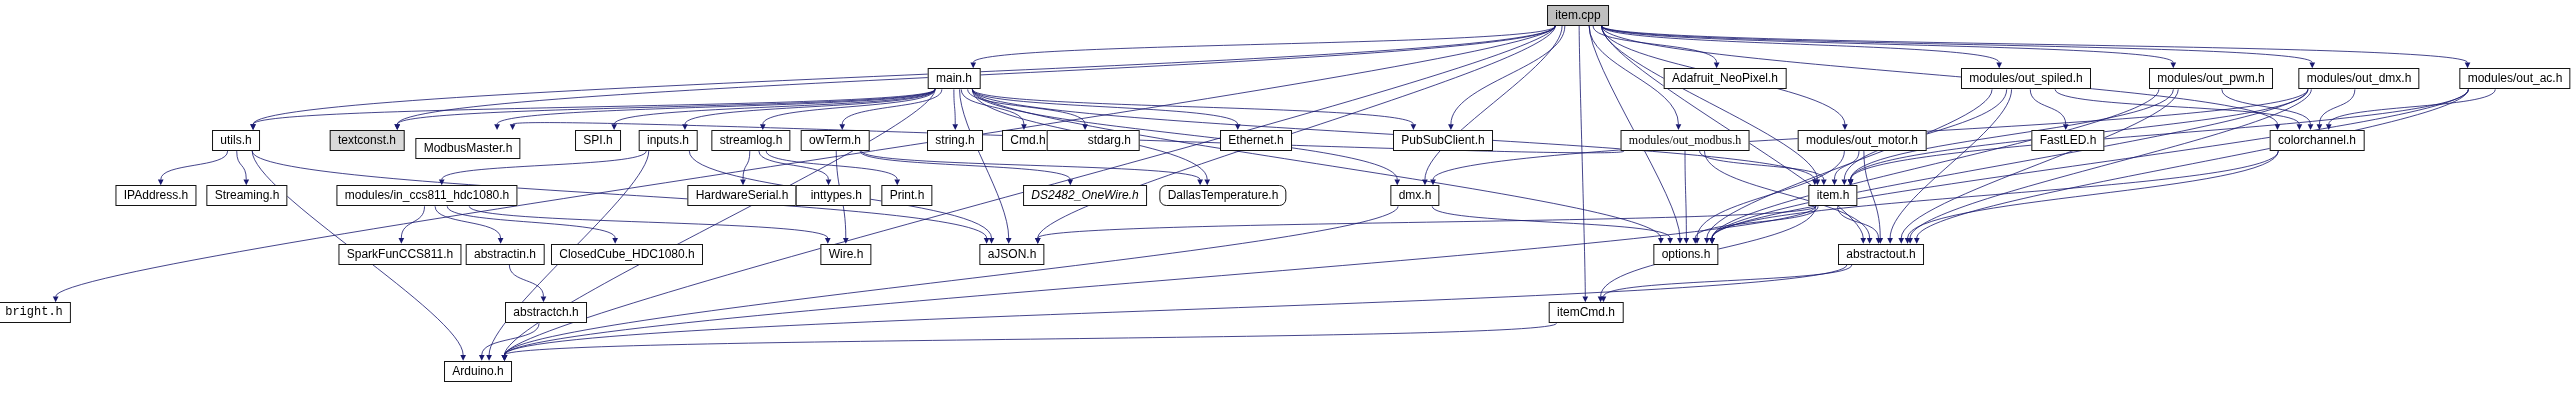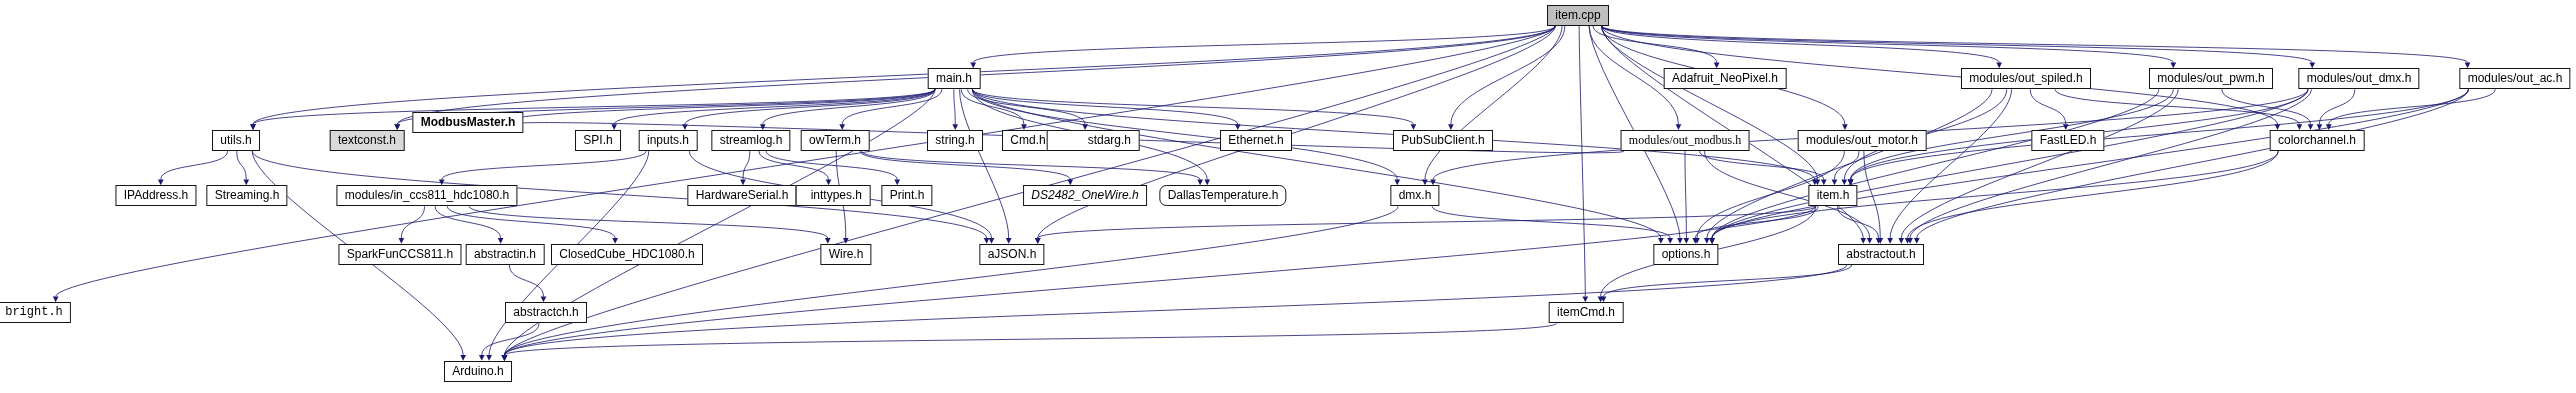--- a/index.html
+++ b/index.html
@@ -227,21 +227,21 @@
     </svg>
 <div class="node root" style="left: 1578px; top: 4.9px;">item.cpp</div>
     <div class="node" style="left: 954px; top: 68px;">main.h</div>
     <div class="node" style="left: 1725px; top: 68px;">Adafruit_NeoPixel.h</div>
     <div class="node" style="left: 2026px; top: 68px;">modules/out_spiled.h</div>
     <div class="node" style="left: 2211px; top: 68px;">modules/out_pwm.h</div>
     <div class="node" style="left: 2359px; top: 68px;">modules/out_dmx.h</div>
     <div class="node" style="left: 2515px; top: 68px;">modules/out_ac.h</div>
     <div class="node" style="left: 236px; top: 130px;">utils.h</div>
     <div class="node hl" style="left: 367px; top: 130px;">textconst.h</div>
-    <div class="node" style="left: 468px; top: 112px; font-weight: bold;">ModbusMaster.h</div>
+    <div class="node" style="left: 468px; top: 138px;">ModbusMaster.h</div>
     <div class="node" style="left: 598px; top: 130px;">SPI.h</div>
     <div class="node" style="left: 668px; top: 130px;">inputs.h</div>
     <div class="node" style="left: 751px; top: 130px;">streamlog.h</div>
     <div class="node" style="left: 835px; top: 130px;">owTerm.h</div>
     <div class="node" style="left: 955px; top: 130px;">string.h</div>
     <div class="node" style="left: 1028px; top: 130px; text-align: center;">Cmd.h</div>
     <div class="node" style="left: 1093px; top: 130px; padding-left: 40px;">stdarg.h</div>
     <div class="node" style="left: 1256px; top: 130px;">Ethernet.h</div>
     <div class="node" style="left: 1443px; top: 130px;">PubSubClient.h</div>
     <div class="node" style="left: 1685px; top: 130px; font-family: Liberation Serif, serif;">modules/out_modbus.h</div>

